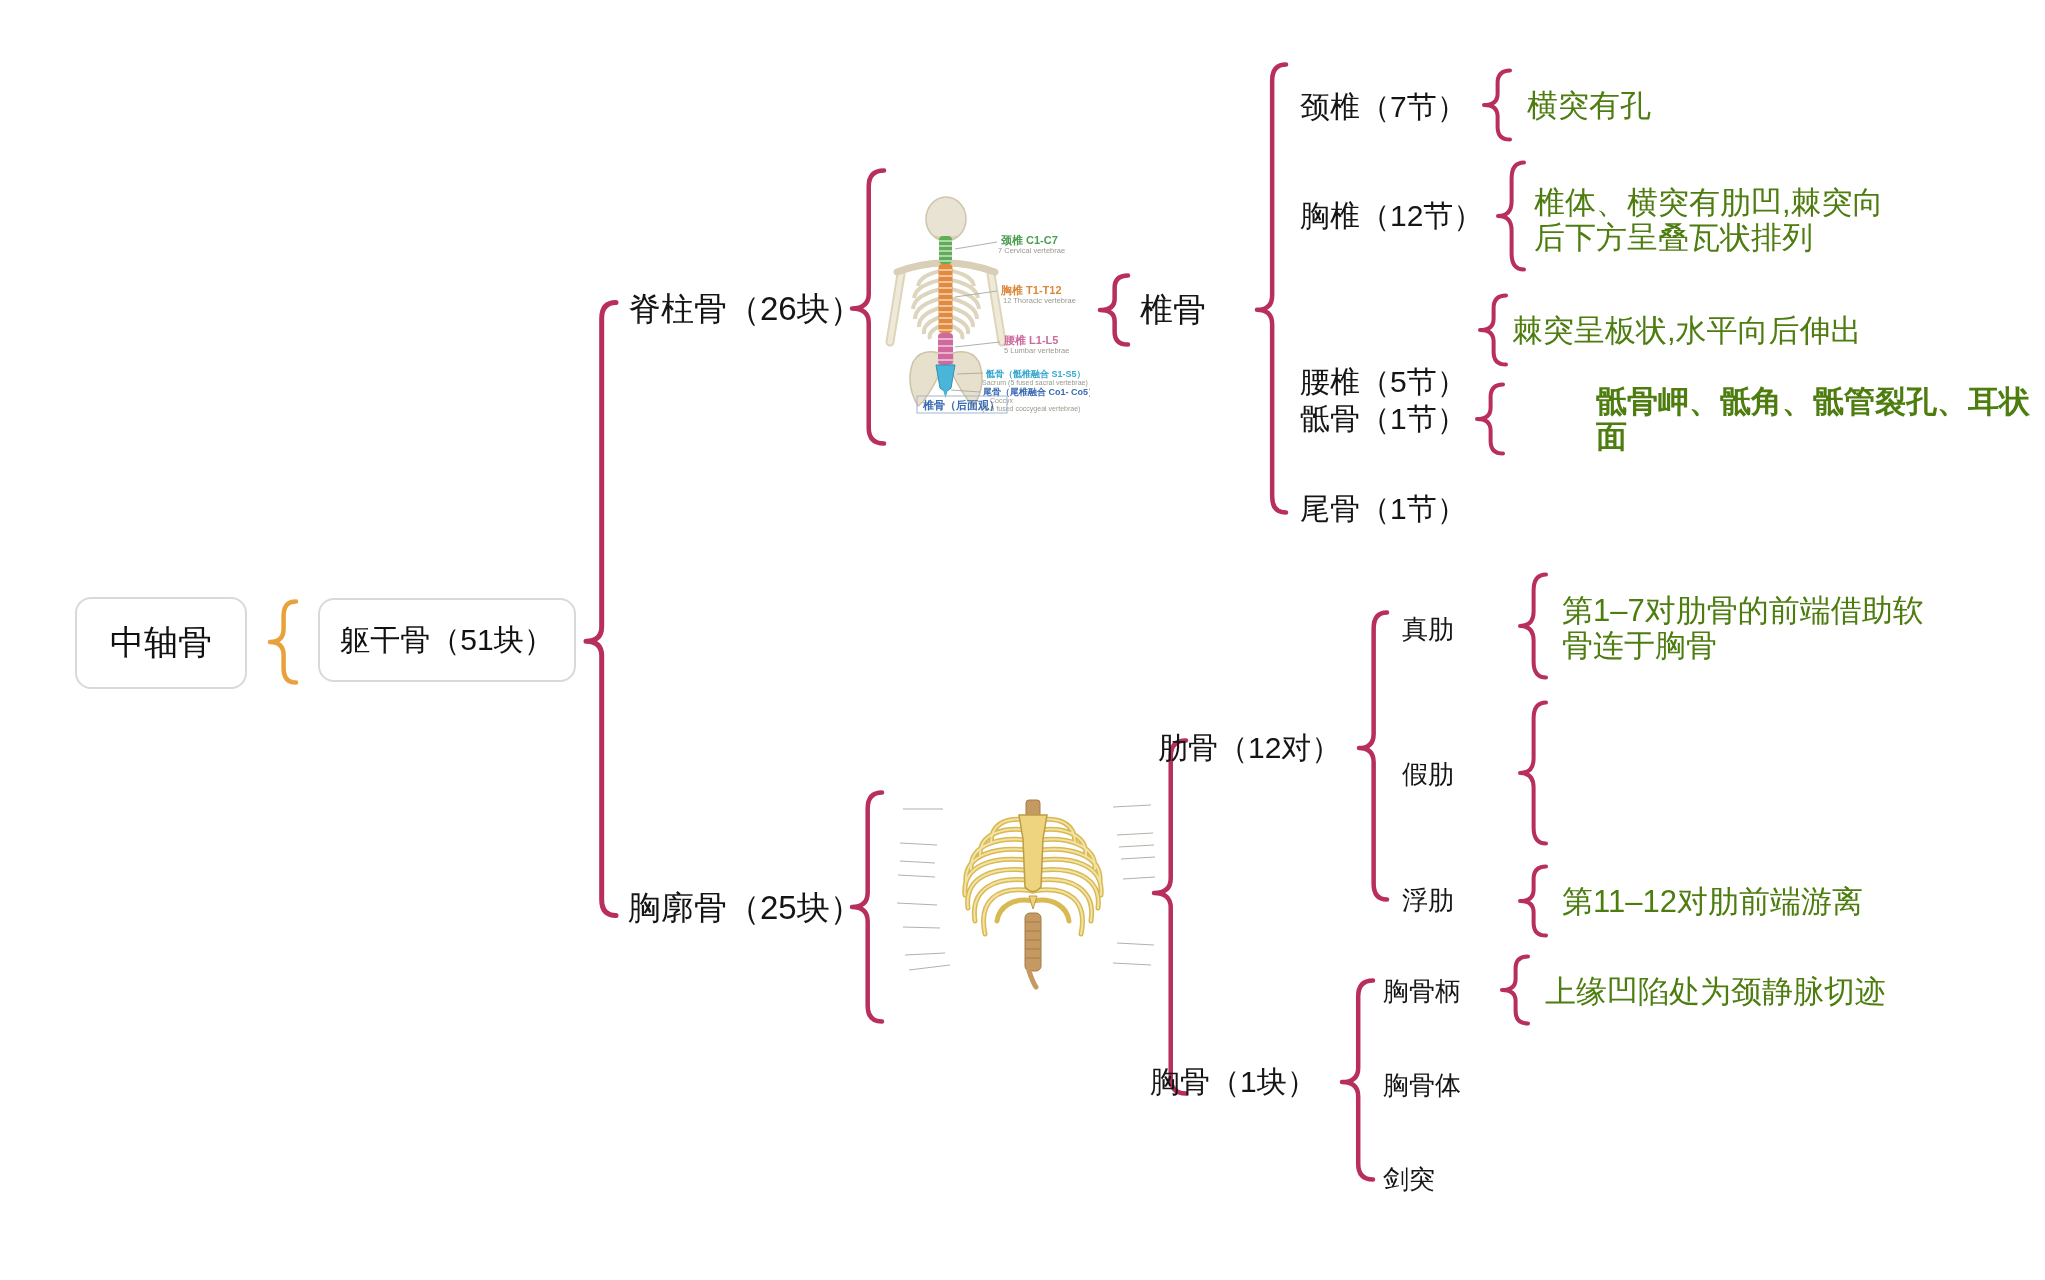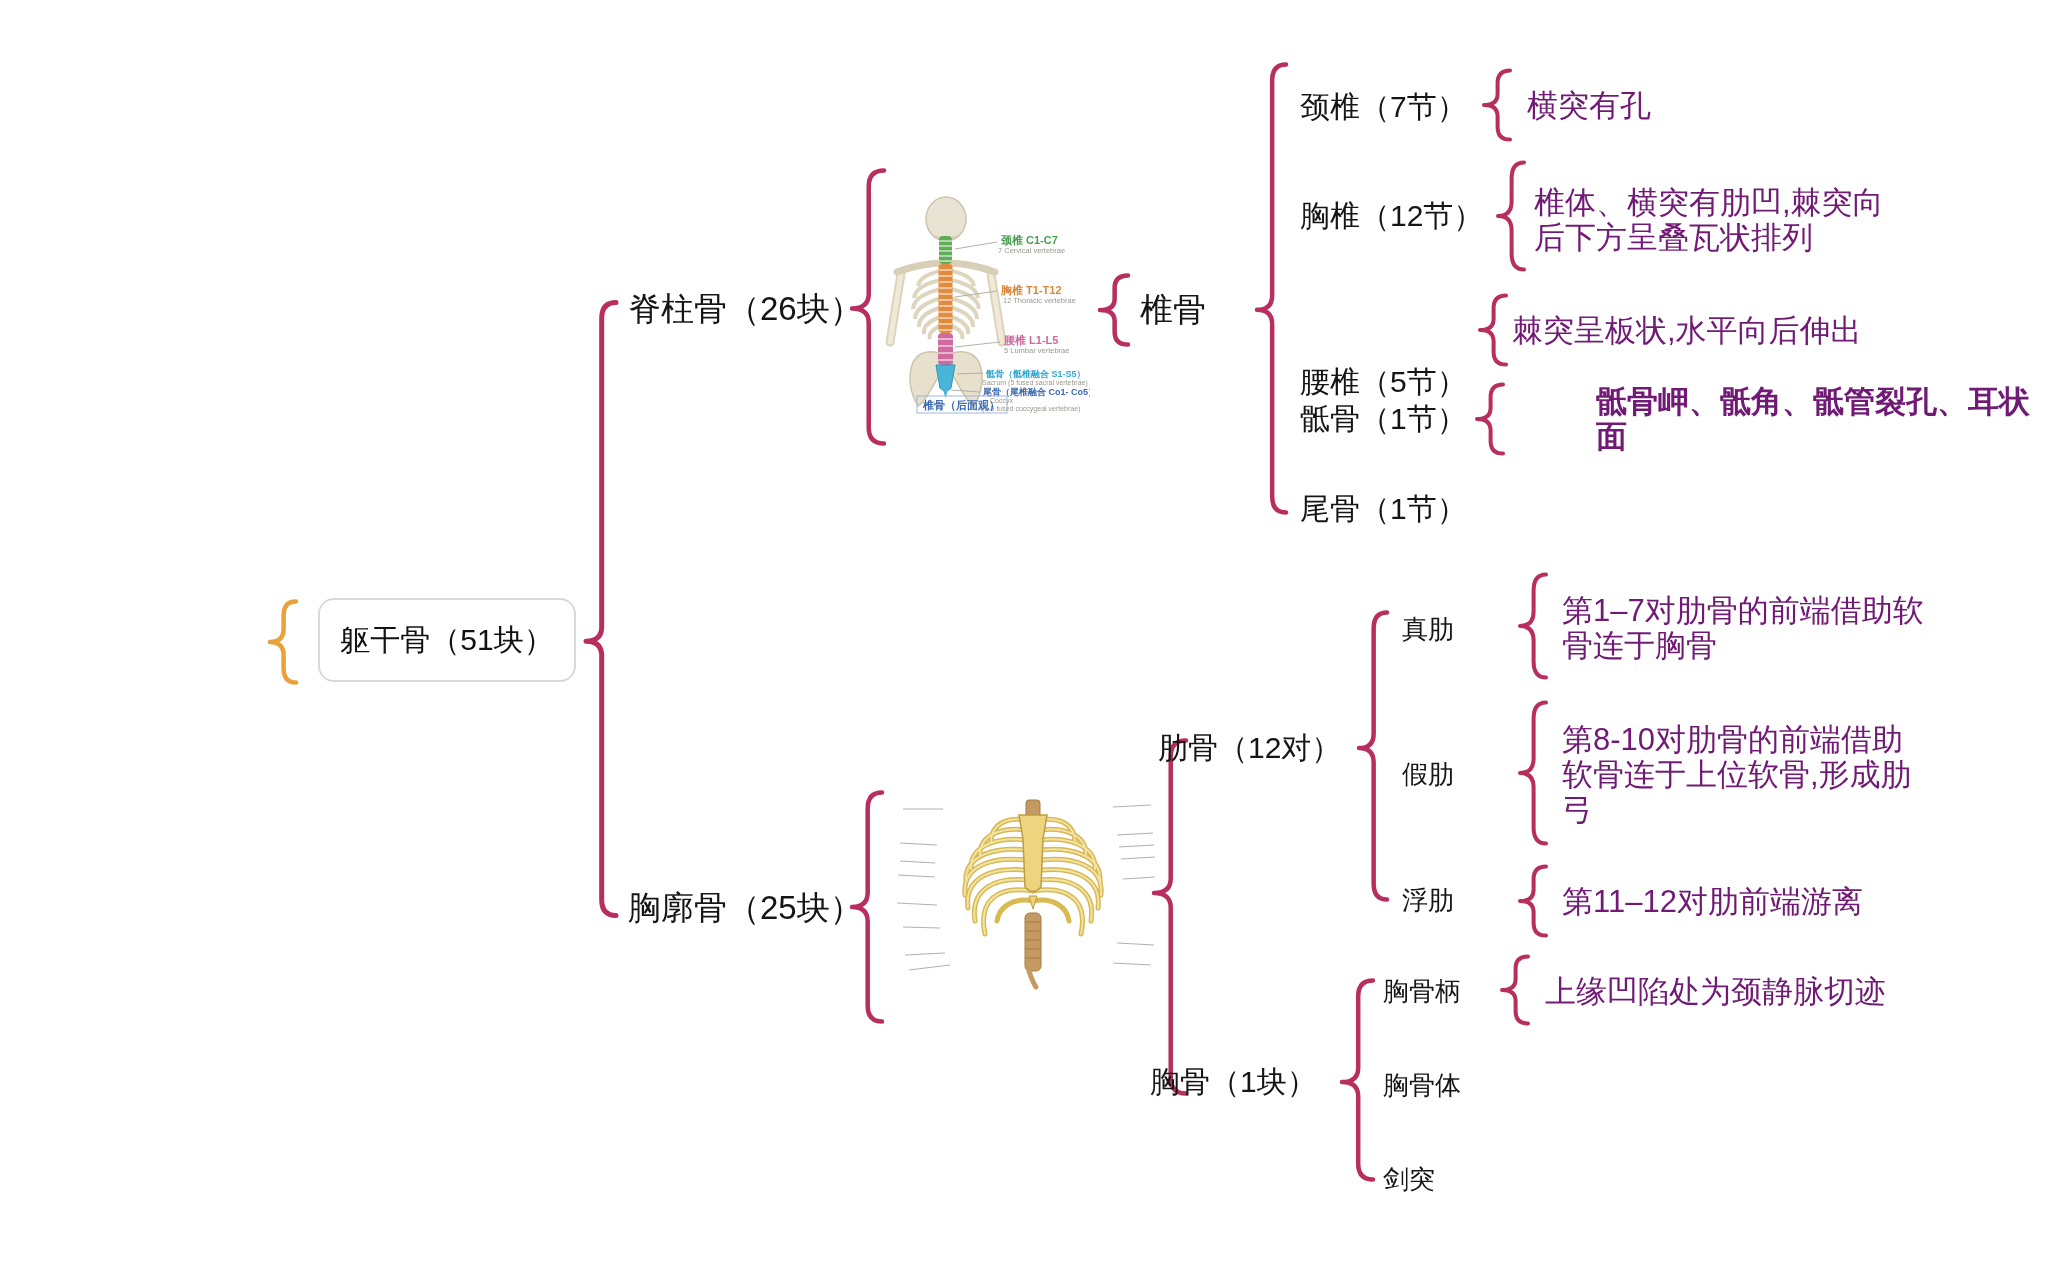--- a/index.html
+++ b/index.html
@@ -13,30 +13,33 @@
     font-weight:500;color:#111;
   }
   .lbl{
     position:absolute;transform:translateY(-50%);
     font-weight:500;color:#151515;white-space:pre-line;line-height:36px;
   }
   .f33{font-size:33px;}
   .f31{font-size:26px;line-height:35px;}
   .f30{font-size:30px;}
   .desc{position:absolute;transform:translateY(-50%);font-size:31px;line-height:35px;
-        font-weight:500;color:#701a75;white-space:pre-line;}
+        font-weight:500;color:#4d7c0f;white-space:pre-line;}
   svg.brace{position:absolute;overflow:visible;}
   svg.figure{position:absolute;}
   .figtext{font-family:"Liberation Sans","DejaVu Sans",sans-serif;}
 </style>
 </head>
 <body>
 
 <div id="canvas">
 
+  <div class="node-box" style="left:75px;top:597px;width:168px;height:88px;font-size:34px;">
+    <span>中轴骨</span>
+  </div>
 
   <svg class="brace" style="left:268px;top:599px;" width="30" height="86" viewBox="0 0 30 86">
       <path d="M 28 2.5 Q 15.600000000000001 2.5 15.600000000000001 17.12 L 15.600000000000001 29.842 Q 15.600000000000001 43 2 43 Q 15.600000000000001 43 15.600000000000001 56.158 L 15.600000000000001 68.88 Q 15.600000000000001 83.5 28 83.5" fill="none" stroke="#E9A23B" stroke-width="4.5" stroke-linecap="round" stroke-linejoin="round"></path>
     </svg>
 
   <div class="node-box" style="left:318px;top:598px;width:254px;height:80px;font-size:30px;">
     <span>躯干骨（51块）</span>
   </div>
 
   <svg class="brace" style="left:584px;top:300px;" width="34" height="618" viewBox="0 0 34 618">
@@ -184,23 +187,20 @@
   <svg class="brace" style="left:1518px;top:572px;" width="30" height="108" viewBox="0 0 30 108">
       <path d="M 28 2.5 Q 15.600000000000001 2.5 15.600000000000001 18.5 L 15.600000000000001 39.6 Q 15.600000000000001 54 2 54 Q 15.600000000000001 54 15.600000000000001 68.4 L 15.600000000000001 89.5 Q 15.600000000000001 105.5 28 105.5" fill="none" stroke="#B72E5F" stroke-width="4" stroke-linecap="round" stroke-linejoin="round"></path>
     </svg>
   <div class="desc" style="left:1562px;top:628px;">第1–7对肋骨的前端借助软
 骨连于胸骨</div>
 
   <div class="lbl f31" style="left:1402px;top:774px;">假肋</div>
   <svg class="brace" style="left:1518px;top:700px;" width="30" height="146" viewBox="0 0 30 146">
       <path d="M 28 2.5 Q 15.600000000000001 2.5 15.600000000000001 18.5 L 15.600000000000001 58.6 Q 15.600000000000001 73 2 73 Q 15.600000000000001 73 15.600000000000001 87.4 L 15.600000000000001 127.5 Q 15.600000000000001 143.5 28 143.5" fill="none" stroke="#B72E5F" stroke-width="4" stroke-linecap="round" stroke-linejoin="round"></path>
     </svg>
-  <div class="desc" style="left:1562px;top:774px;">第8-10对肋骨的前端借助
-软骨连于上位软骨,形成肋
-弓</div>
 
   <div class="lbl f31" style="left:1402px;top:900px;">浮肋</div>
   <svg class="brace" style="left:1518px;top:864px;" width="30" height="74" viewBox="0 0 30 74">
       <path d="M 28 2.5 Q 15.600000000000001 2.5 15.600000000000001 15.08 L 15.600000000000001 25.677999999999997 Q 15.600000000000001 37 2 37 Q 15.600000000000001 37 15.600000000000001 48.322 L 15.600000000000001 58.92 Q 15.600000000000001 71.5 28 71.5" fill="none" stroke="#B72E5F" stroke-width="4" stroke-linecap="round" stroke-linejoin="round"></path>
     </svg>
   <div class="desc" style="left:1562px;top:901px;">第11–12对肋前端游离</div>
 
   <div class="lbl f30" style="left:1150px;top:1082px;">胸骨（1块）</div>
 
   <svg class="brace" style="left:1340px;top:978px;" width="35" height="204" viewBox="0 0 35 204">

